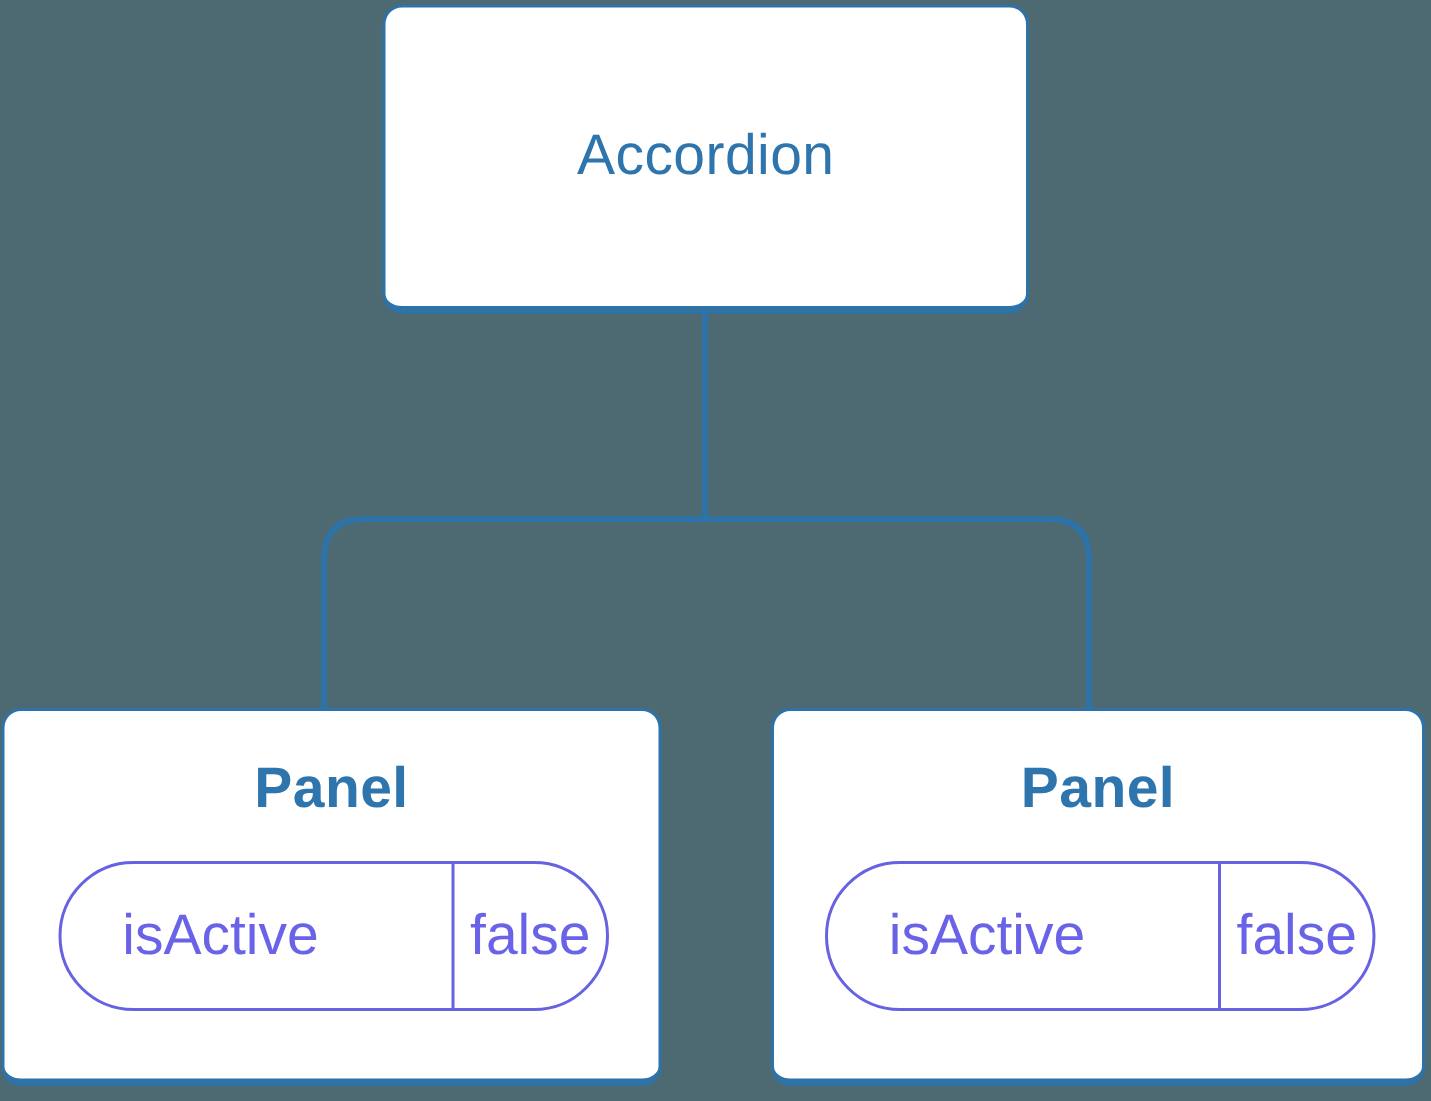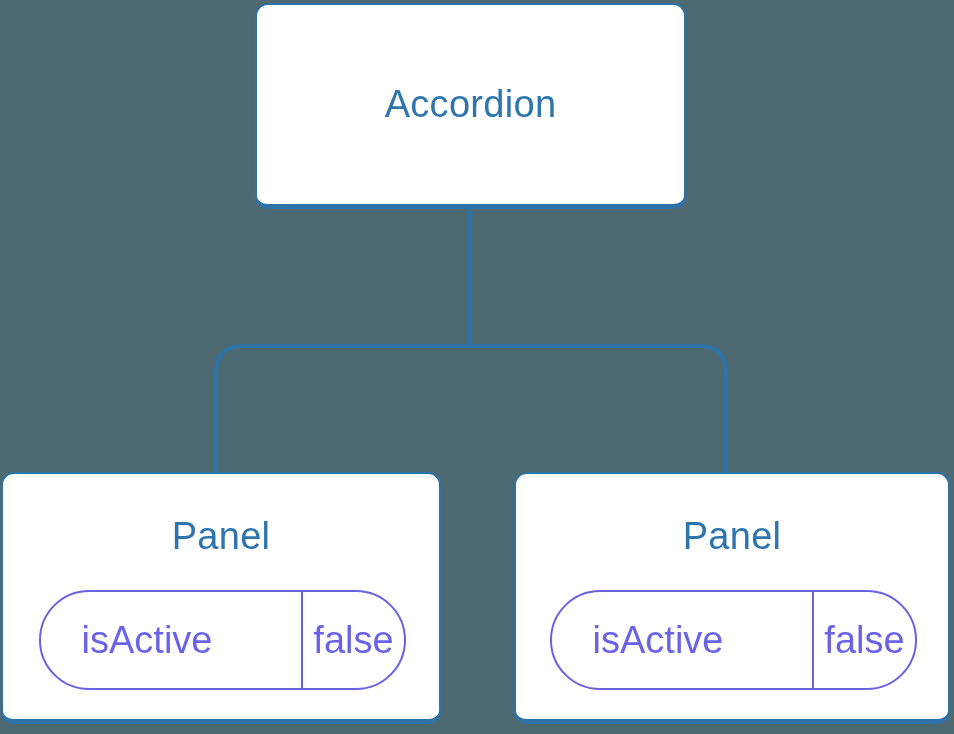--- a/index.html
+++ b/index.html
@@ -47,30 +47,30 @@
   }
   .node-label {
     font-size: 38px;
     font-weight: 500;
     color: #2E75AD;
     letter-spacing: 0.3px;
   }
   .panel-title {
     position: absolute;
     left: 0; right: 0;
-    top: 41px;
+    top: 31px;
     text-align: center;
     font-size: 38px;
-    font-weight: 400;
+    font-weight: 700;
     color: #2E75AD;
     letter-spacing: 0.3px;
   }
   .state-pill {
     position: absolute;
-    top: 116px;
+    top: 100px;
     width: 367px;
     height: 100px;
     box-sizing: border-box;
     border: 2px solid #6762E2;
     border-radius: 50px;
     display: flex;
     align-items: stretch;
     color: #6A63E8;
     font-size: 38px;
     font-weight: 500;

